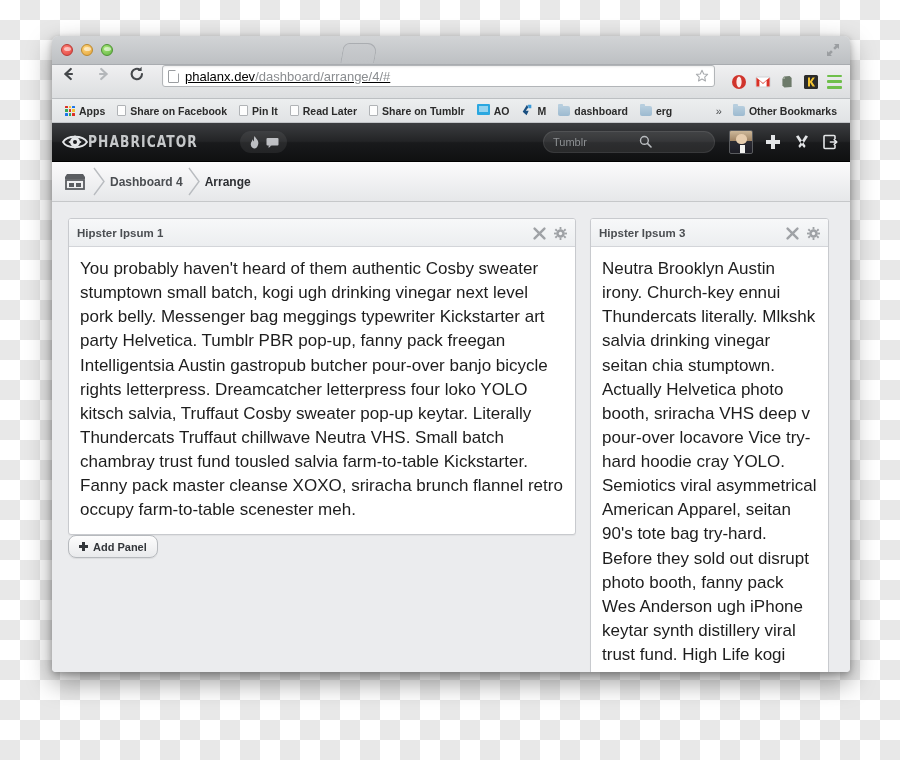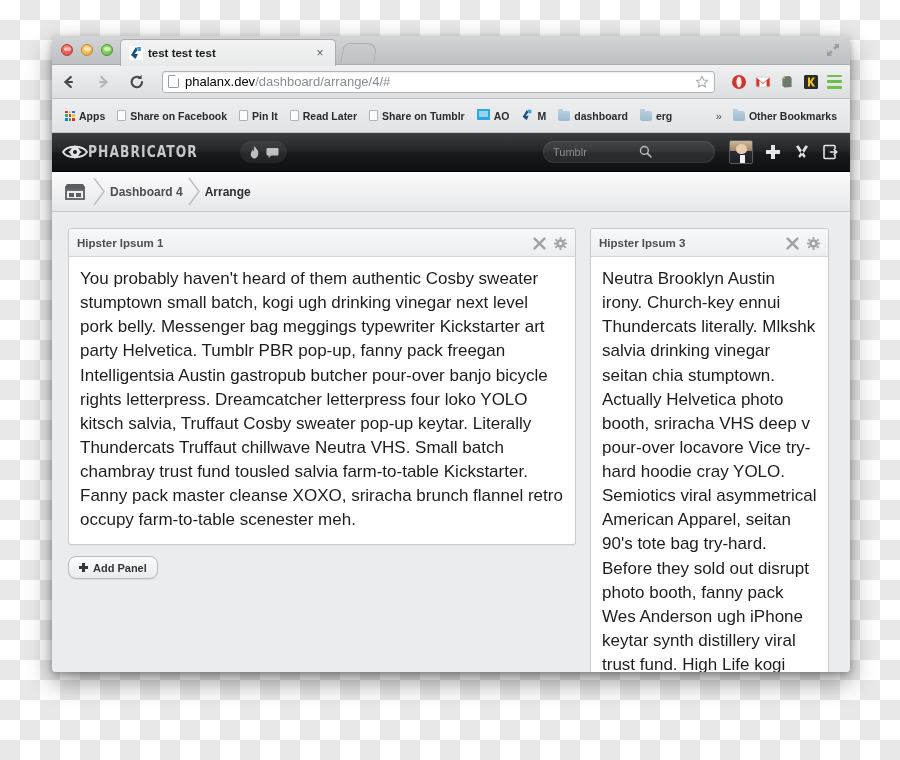--- a/index.html
+++ b/index.html
@@ -90,24 +90,25 @@
   .win-expand {
     position: absolute; right: 10px; top: 7px;
     width: 14px; height: 14px;
   }
 
   
   .toolbar {
     height: 34px;
     background: linear-gradient(to bottom, #f0f0f1, #dcdee0);
     border-bottom: 1px solid #bcbfc2;
-    display: flex; align-items: center;
+    display: flex; 
     padding: 0 8px;
     gap: 16px;
     flex: 0 0 auto;
+    text-decoration: underline;
   }
   .navbtn { width: 18px; height: 18px; flex: 0 0 auto; display:flex; align-items:center; justify-content:center; }
   .omnibox {
     flex: 1 1 auto; height: 22px;
     background: #ffffff;
     border: 1px solid #b2b5b8;
     border-radius: 3px;
     display: flex; align-items: center;
     padding: 0 5px;
     box-shadow: inset 0 1px 2px rgba(0,0,0,0.08);
@@ -127,21 +128,21 @@
   .url .host { color: #000; }
   .url .path { color: #8a8d90; }
   .star { width: 14px; height: 14px; flex: 0 0 auto; margin-left: 4px; }
   .ext-icons { display: flex; align-items: center; gap: 8px; flex: 0 0 auto; }
   .ext { width: 16px; height: 16px; display: block; }
   .menu-btn { width: 15px; height: 14px; display: flex; flex-direction: column; justify-content: space-between; flex: 0 0 auto; }
   .menu-btn i { display: block; height: 2.5px; background: #6fbf4b; border-radius: 1px; }
 
   
   .bookmarks {
-    height: 34px;
+    height: 24px;
     background: linear-gradient(to bottom, #eceeef, #e1e3e5);
     border-bottom: 1px solid #c2c5c8;
     display: flex; align-items: center;
     padding: 0 8px;
     font-size: 10.5px; color: #2b2b2b;
     gap: 2px;
     flex: 0 0 auto;
     white-space: nowrap;
   }
   .bm { display: flex; align-items: center; gap: 4px; padding: 1px 5px; border-radius: 2px; flex: 0 0 auto; font-weight: 600; }
@@ -243,21 +244,20 @@
     overflow: hidden;
   }
   .col-left { width: 508px; flex: 0 0 auto; }
   .col-right { width: 239px; flex: 0 0 auto; }
 
   .panel {
     background: #ffffff;
     border: 1px solid #c8cace;
     border-radius: 3px;
     box-shadow: 0 1px 1px rgba(0,0,0,0.05);
-    margin-bottom: 11px;
   }
   .panel-head {
     height: 28px;
     background: linear-gradient(to bottom, #f7f8f9, #eceef0);
     border-bottom: 1px solid #d3d5d9;
     border-radius: 2px 2px 0 0;
     display: flex; align-items: center;
     padding: 0 8px;
   }
   .panel-title {
@@ -296,30 +296,20 @@
 
 <div class="window">
 
   <div class="tabstrip">
     <div class="traffic">
       <span class="dot red"></span>
       <span class="dot yellow"></span>
       <span class="dot green"></span>
     </div>
 
-    <div class="tab">
-      <span class="tab-favicon">
-        <svg width="14" height="14" viewBox="0 0 14 14">
-          <path d="M2 9 L7 1 L8.5 4 L5.5 8 L9 8 L6.5 13 Z" fill="#1a4f80"></path>
-          <path d="M8 1 L12 1 L12 5 L8.8 5 Z" fill="#3b9ad9"></path>
-        </svg>
-      </span>
-      <span class="tab-title">test test test</span>
-      <span class="tab-close">×</span>
-    </div>
 
     <div class="tab-new"></div>
 
     <span class="win-expand">
       <svg width="14" height="14" viewBox="0 0 14 14">
         <path d="M13 1 L13 6 L11.4 4.4 L9 6.8 L7.2 5 L9.6 2.6 L8 1 Z" fill="#9b9ea1"></path>
         <path d="M1 13 L1 8 L2.6 9.6 L5 7.2 L6.8 9 L4.4 11.4 L6 13 Z" fill="#9b9ea1"></path>
       </svg>
     </span>
   </div>

